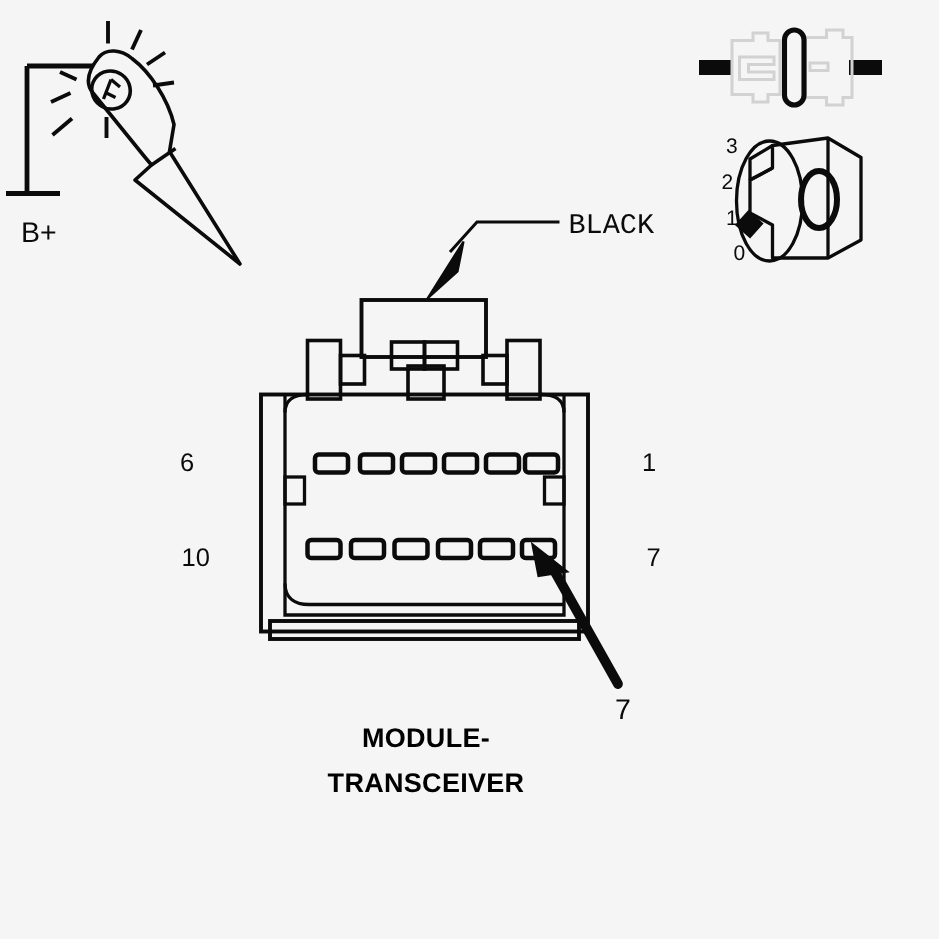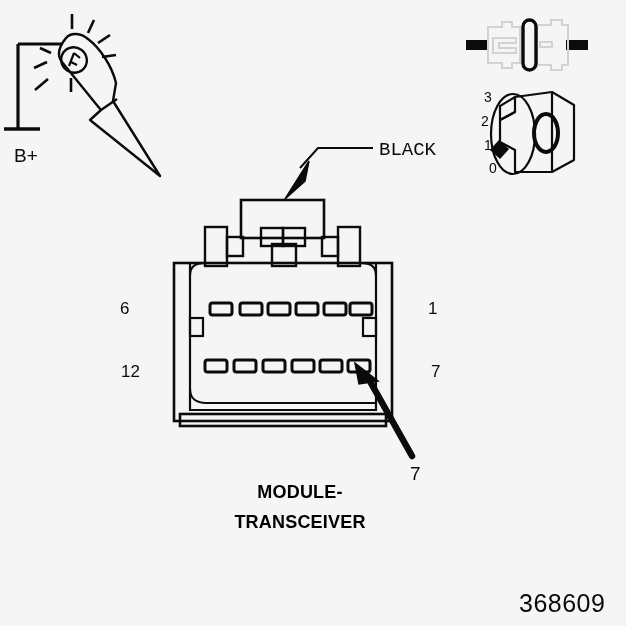--- a/index.html
+++ b/index.html
@@ -60,21 +60,21 @@
     font-size: 25px;
     font-family: "Liberation Sans", sans-serif;
     letter-spacing: 0.5px;
   }
   .callout-num {
     font-size: 19px;
     font-family: "Liberation Sans", sans-serif;
   }
   #caption-block {
     position: absolute;
-    left: 180px;
+    left: 164px;
     top: 482px;
     width: 240px;
     text-align: center;
   }
   #caption-block div { margin-bottom: 9px; }
 </style>
 </head>
 <body>
 
 <div id="diagram-root">
@@ -223,25 +223,24 @@
 
   <span class="txt wire-color" style="left:379px; top:141px;font-family:Liberation Mono, monospace;">BLACK</span>
 
   <span class="txt sw-num" style="left:484px; top:90px;">3</span>
   <span class="txt sw-num" style="left:481px; top:114px;">2</span>
   <span class="txt sw-num" style="left:484px; top:138px;">1</span>
   <span class="txt sw-num" style="left:489px; top:161px;">0</span>
 
   <span class="txt pin-num" style="left:120px; top:300px;">6</span>
   <span class="txt pin-num" style="left:428px; top:300px;">1</span>
-  <span class="txt pin-num" style="left:121px; top:363px;">12</span>
+  <span class="txt pin-num" style="left:121px; top:363px;">10</span>
   <span class="txt pin-num" style="left:431px; top:363px;">7</span>
 
   <span class="txt callout-num" style="left:410px; top:464px;">7</span>
 
   <div id="caption-block">
     <div class="caption">MODULE-</div>
     <div class="caption">TRANSCEIVER</div>
   </div>
 
-  <span class="txt figure-number" style="left:519px; top:591px;">368609</span>
 
 </div>
 
 </body></html>

